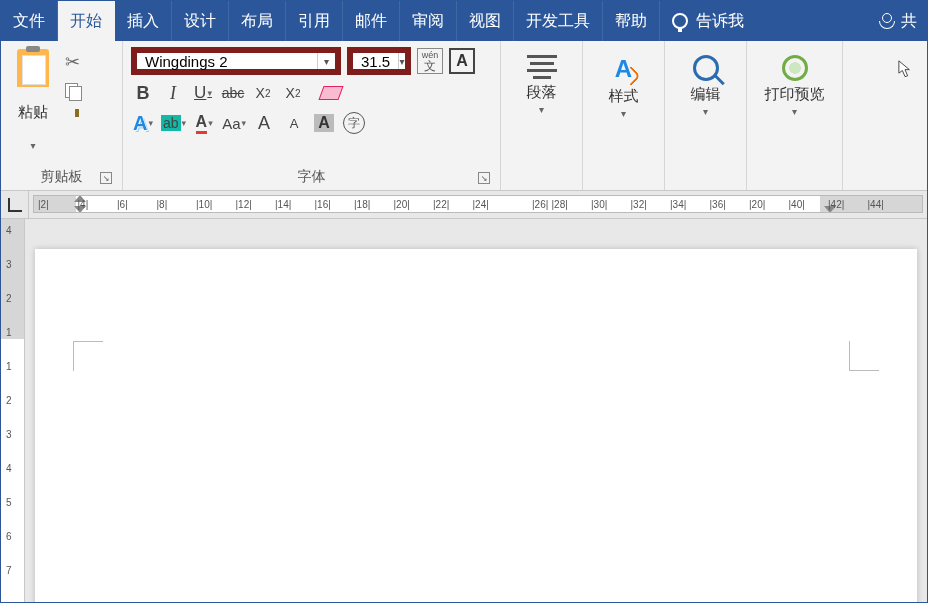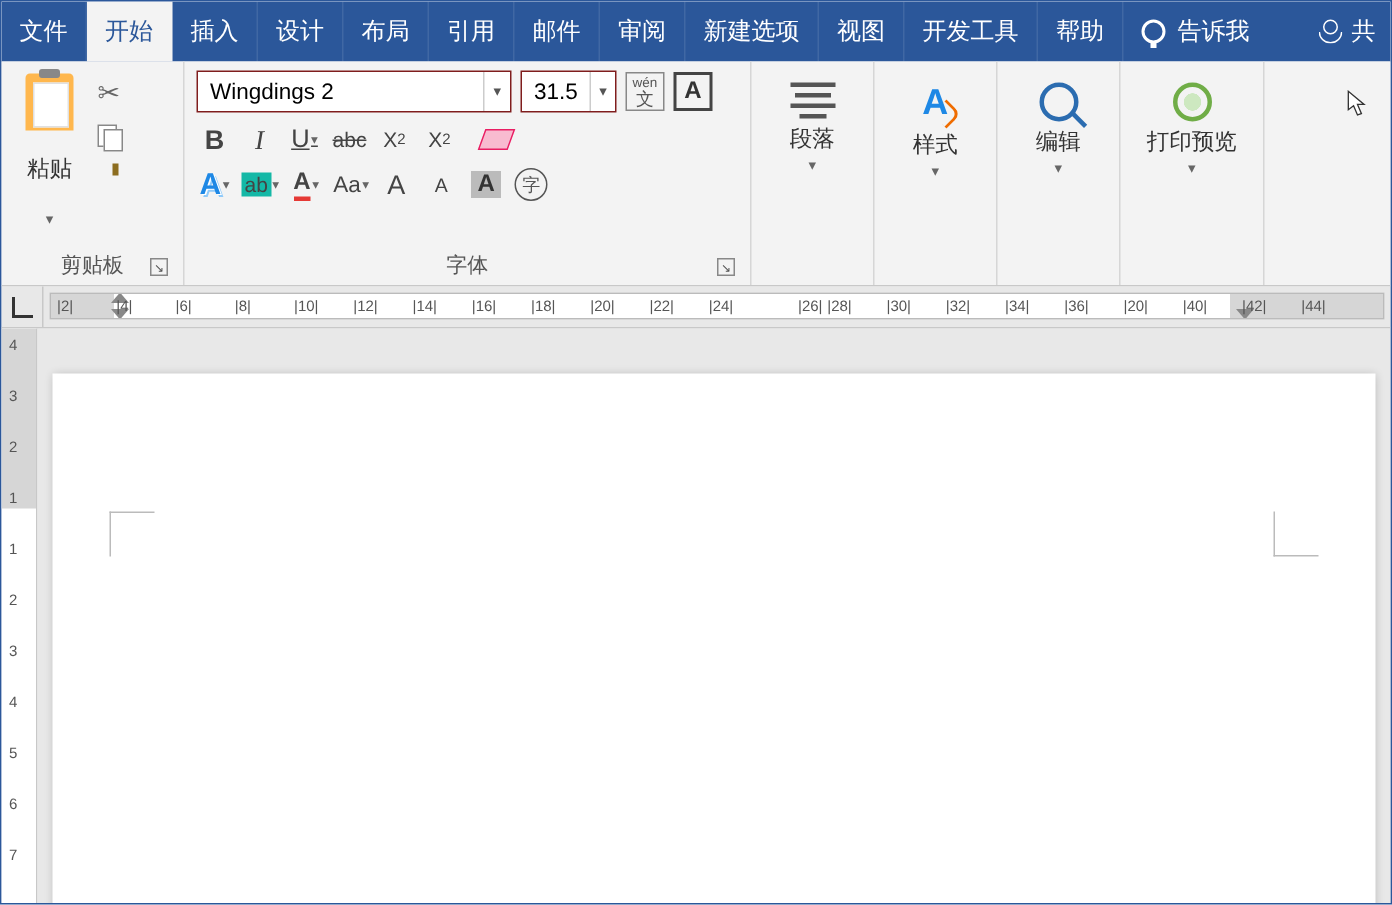--- a/index.html
+++ b/index.html
@@ -103,21 +103,21 @@
   .format-painter-icon{
     width:16px;height:18px;background:linear-gradient(#ffcc33 60%,#8c6d1f 60%);
     border-radius:3px 3px 0 0;position:relative;
   }
   .format-painter-icon::after{content:"";position:absolute;width:4px;height:8px;background:#8c6d1f;left:10px;top:16px;}
   .dd{font-size:10px;color:#666;margin-top:2px;}
   
   .font-group-inner{display:flex;flex-direction:column;gap:6px;padding-top:2px;}
   .row{display:flex;align-items:center;gap:6px;}
   .combo{
-    background:#fff;border:1px solid #7f1d1d;height:28px;display:flex;align-items:center;
+    background:#fff;border:6px solid #7f1d1d;height:28px;display:flex;align-items:center;
     font-size:15px;
   }
   .combo .val{padding:0 8px;flex:1;}
   .combo .arrow{width:18px;text-align:center;color:#555;font-size:10px;border-left:1px solid #ccc;height:100%;display:flex;align-items:center;justify-content:center;}
   .font-name{width:210px;}
   .font-size{width:64px;}
   .pinyin-icon{
     width:26px;height:26px;border:1px solid #888;display:inline-flex;flex-direction:column;align-items:center;justify-content:center;font-size:9px;line-height:1;color:#555;
   }
   .pinyin-icon .wenzi{font-size:12px;}
@@ -205,21 +205,20 @@
 
 <div class="tabs">
   <div class="tab">文件</div>
   <div class="tab active">开始</div>
   <div class="tab">插入</div>
   <div class="tab">设计</div>
   <div class="tab">布局</div>
   <div class="tab">引用</div>
   <div class="tab">邮件</div>
   <div class="tab">审阅</div>
-  <div class="tab">新建选项</div>
   <div class="tab">视图</div>
   <div class="tab">开发工具</div>
   <div class="tab">帮助</div>
   <div class="tellme">
     <span class="bulb"></span>
     <span>告诉我</span>
   </div>
   <div class="spacer"></div>
   <div class="share">
     <span class="person-icon"></span>

